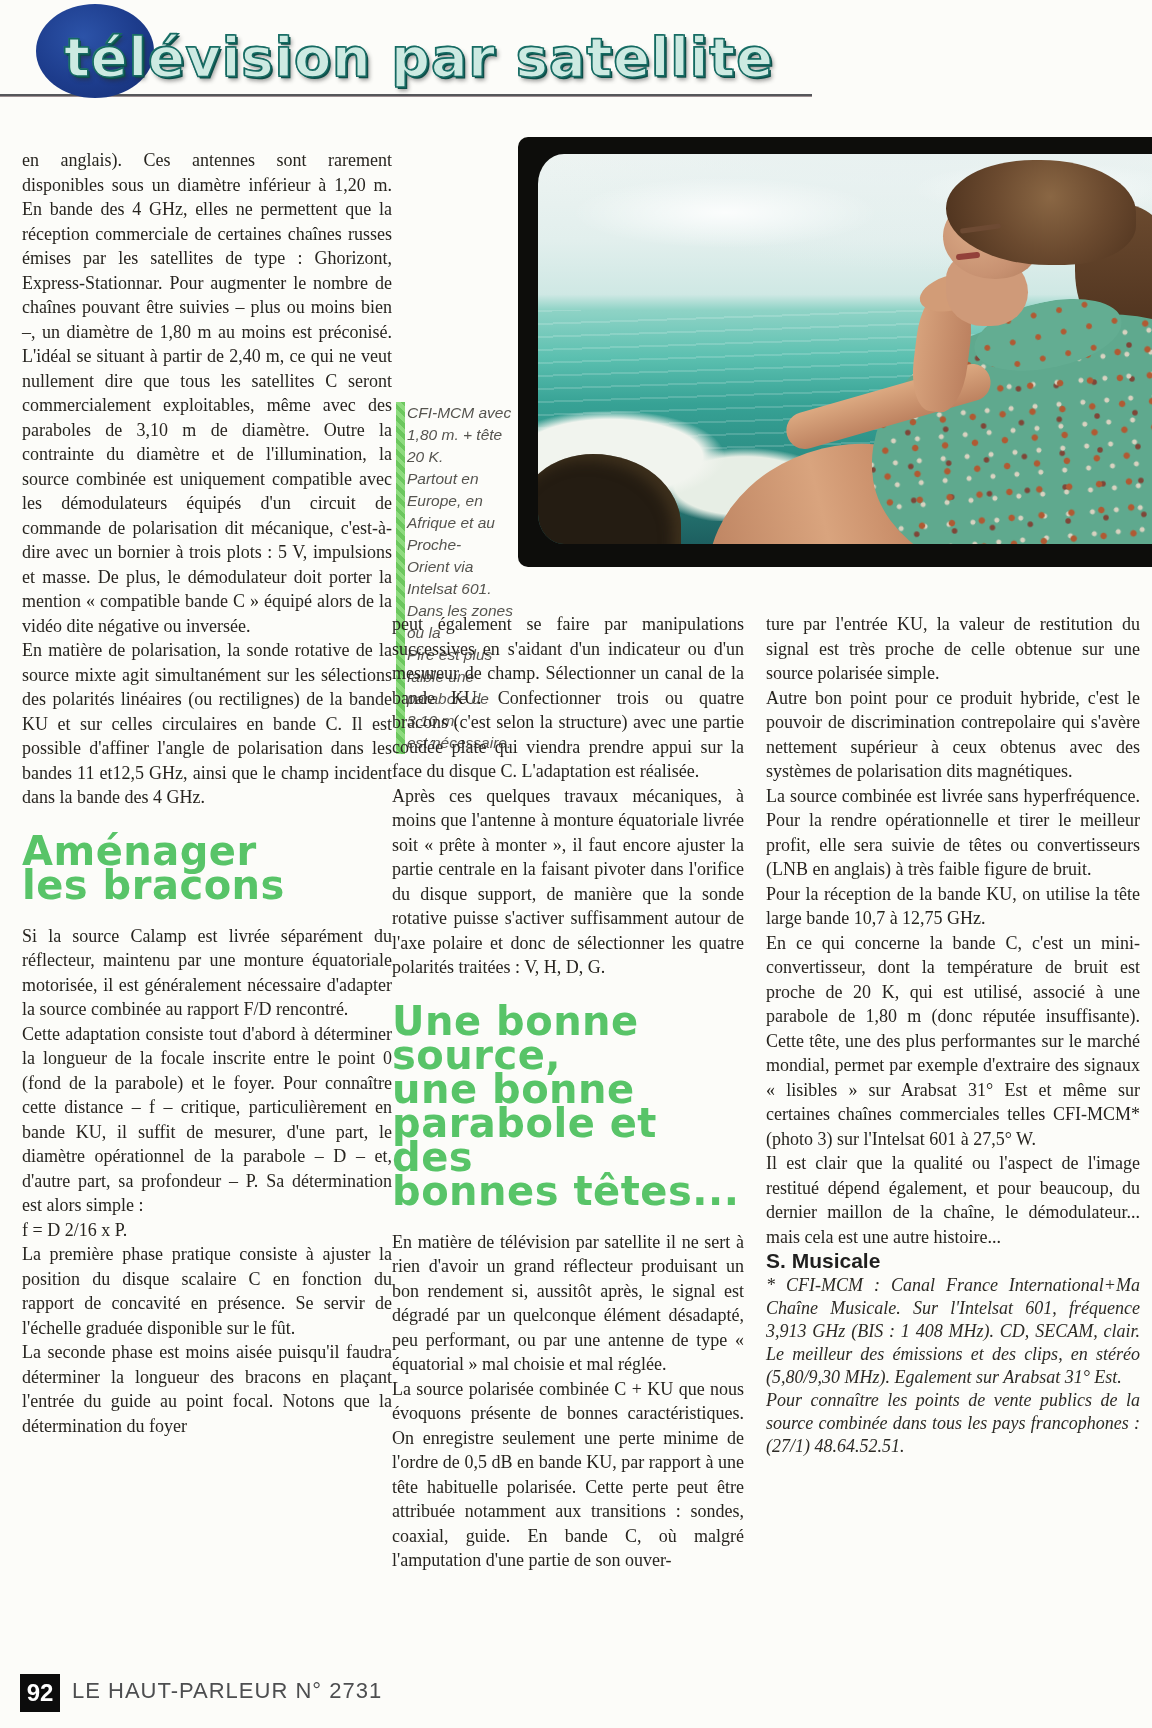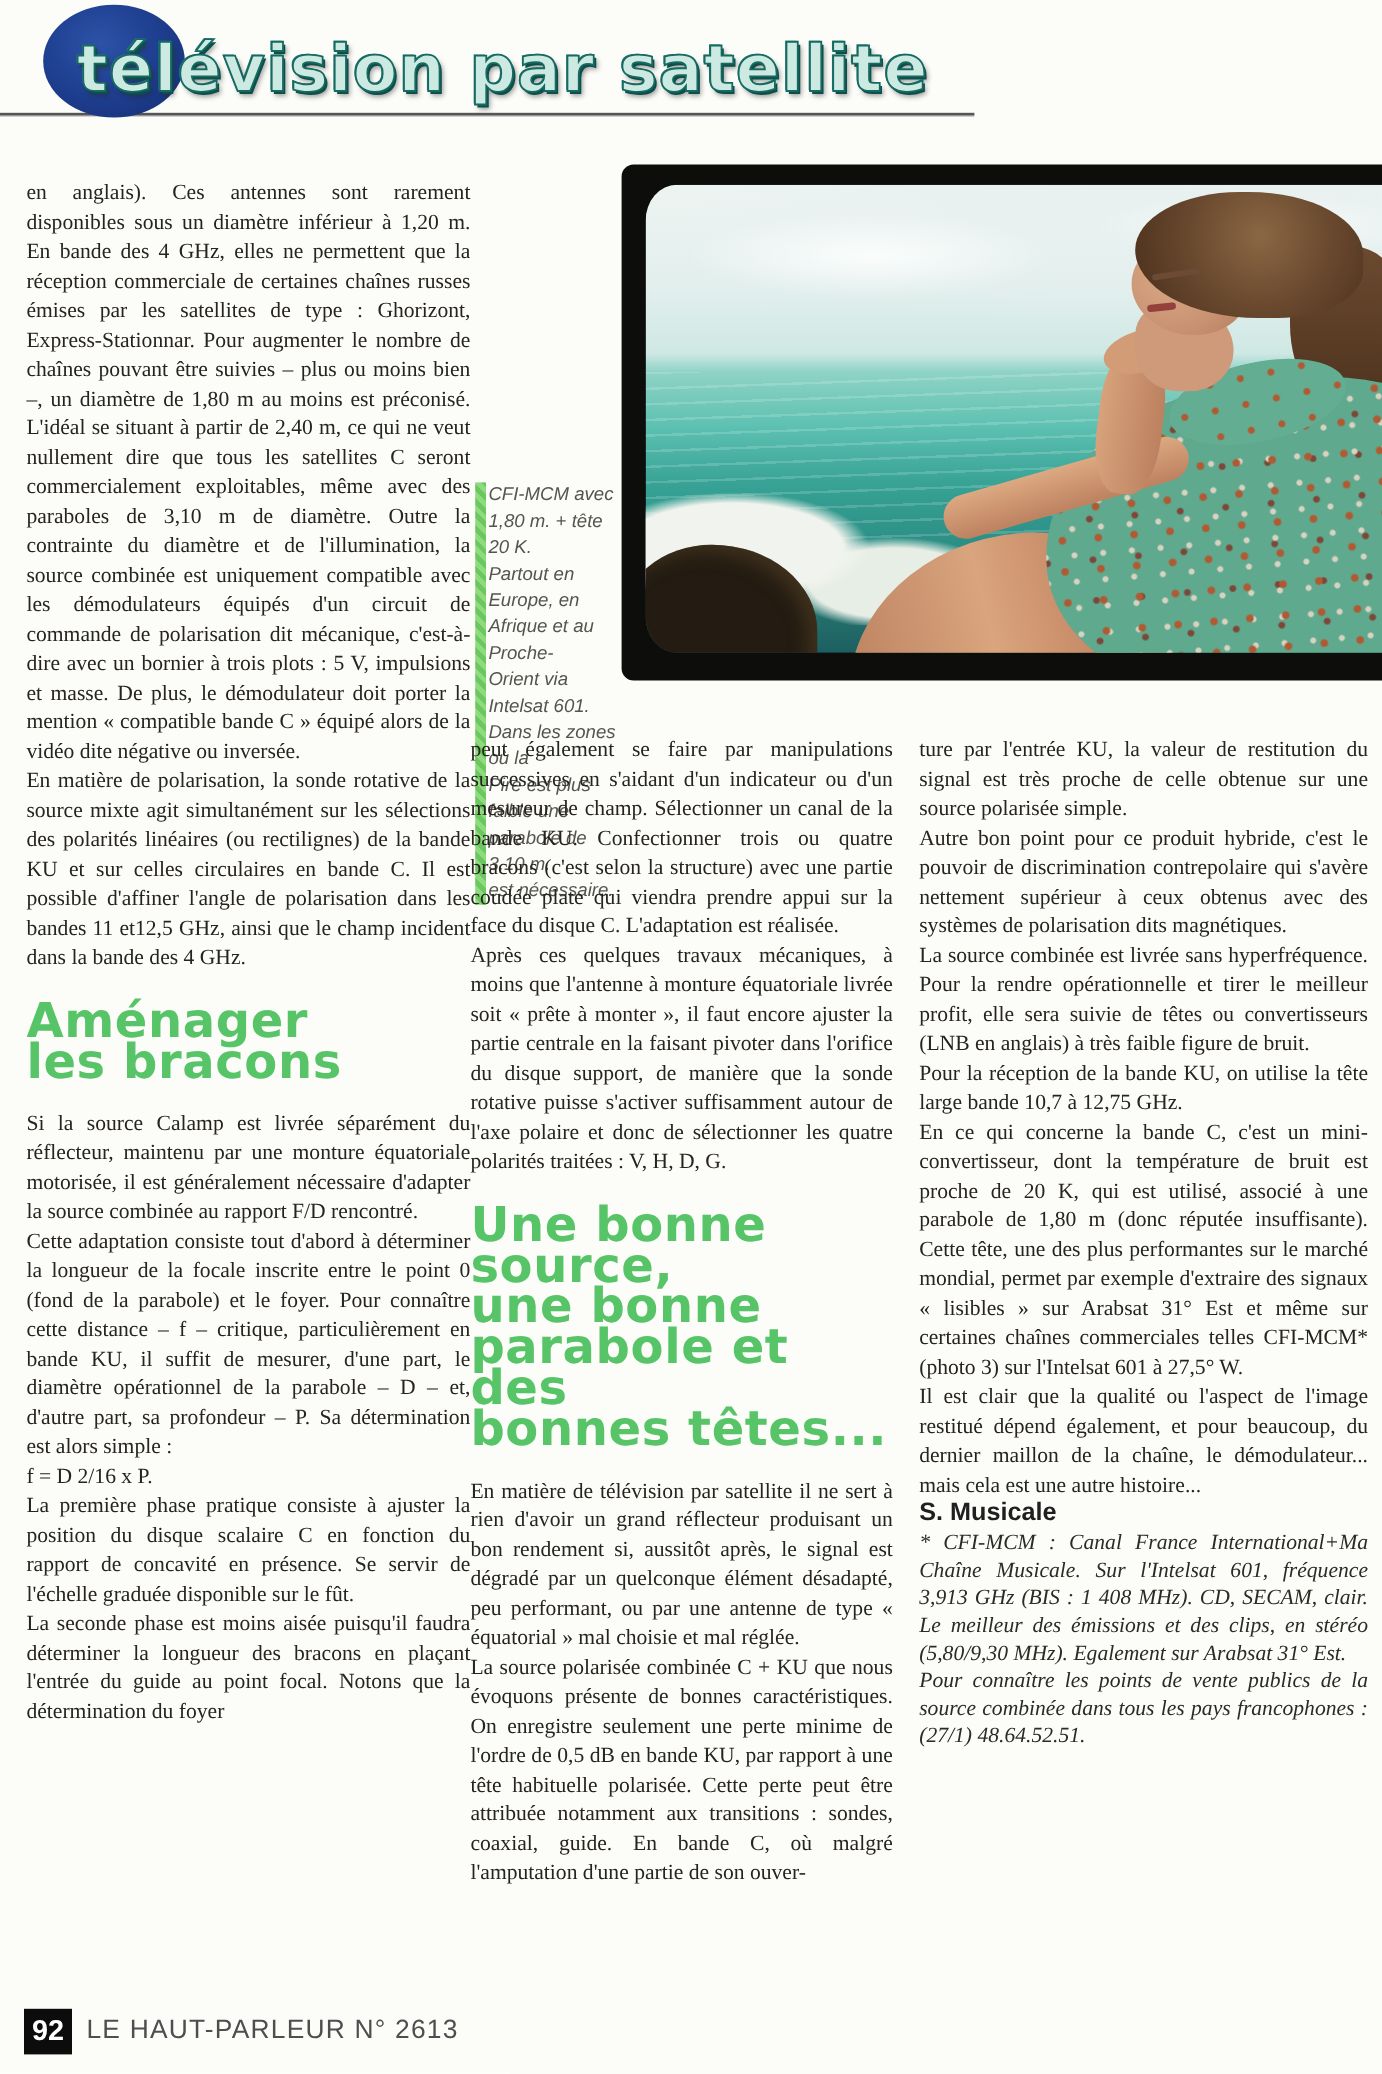--- a/index.html
+++ b/index.html
@@ -205,16 +205,16 @@
       </div>
     <p class="signature">S. Musicale</p>
     <div class="footnote">
         <p>* CFI-MCM : Canal France International+Ma Chaîne Musicale. Sur l'Intelsat 601, fréquence 3,913 GHz (BIS : 1 408 MHz). CD, SECAM, clair. Le meilleur des émissions et des clips, en stéréo (5,80/9,30 MHz). Egalement sur Arabsat 31° Est.</p>
         <p>Pour connaître les points de vente publics de la source combinée dans tous les pays francophones : (27/1) 48.64.52.51.</p>
       </div>
   </div>
 
   <div class="footer">
     <div class="page-number-badge">92</div>
-    <p class="magazine-title">LE HAUT-PARLEUR N° 2613</p>
+    <p class="magazine-title">LE HAUT-PARLEUR N° 2731</p>
   </div>
 
 </div>
 
 </body></html>

